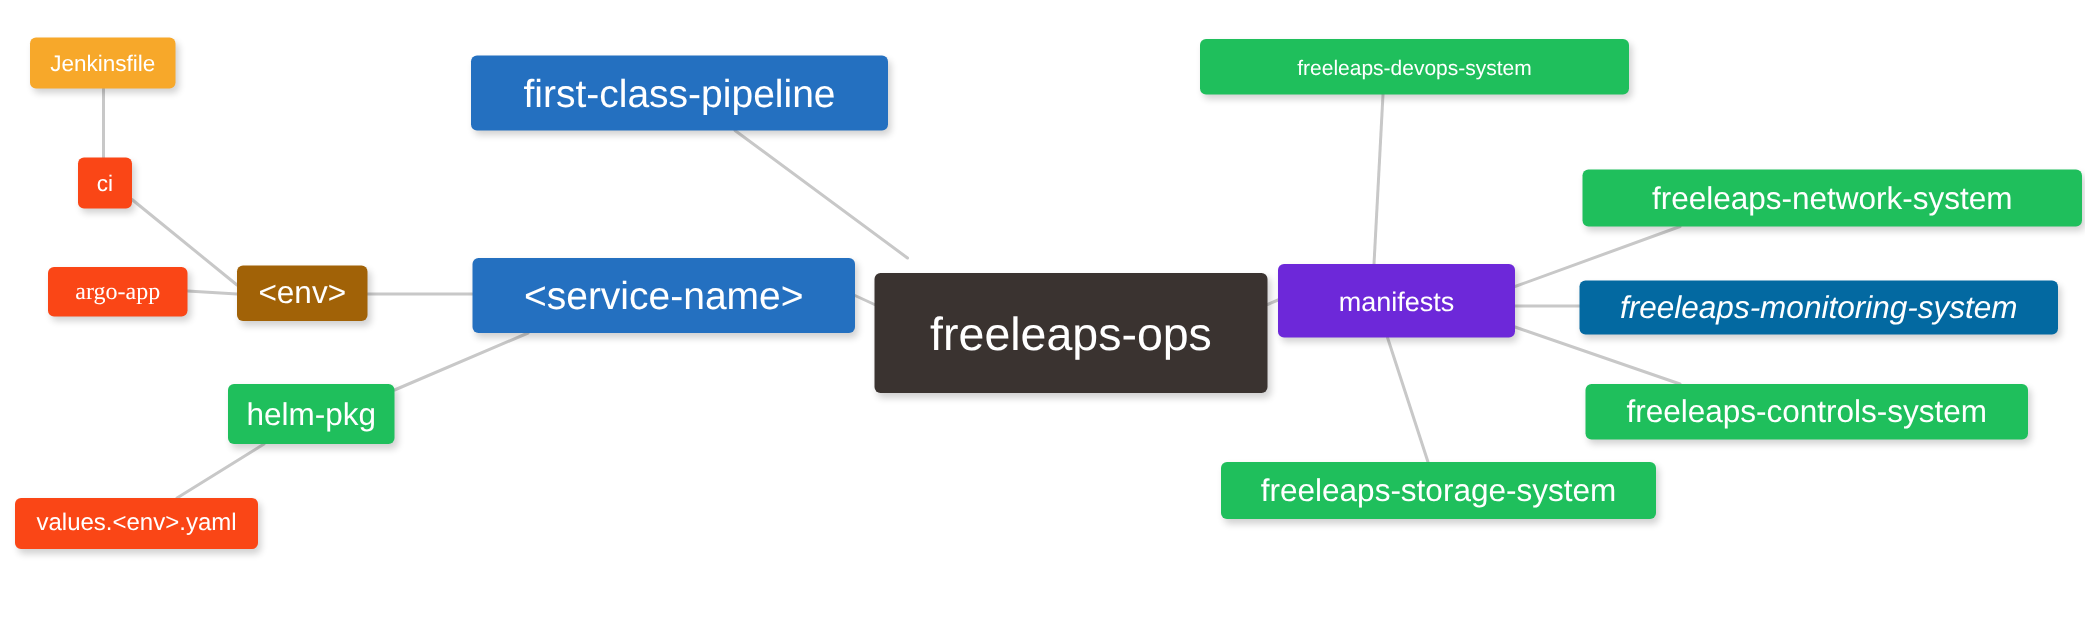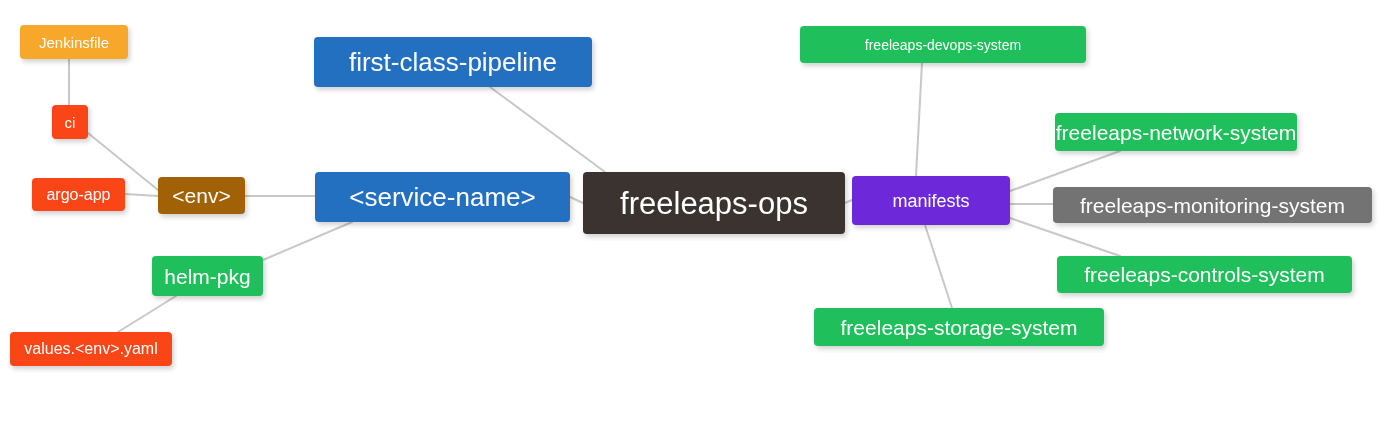--- a/index.html
+++ b/index.html
@@ -59,57 +59,57 @@
       <line x1="158" y1="196" x2="125" y2="194" stroke="#c8c8c8" stroke-width="2" stroke-linecap="round"></line>
       <line x1="69" y1="105" x2="69" y2="59" stroke="#c8c8c8" stroke-width="2" stroke-linecap="round"></line>
       <line x1="176" y1="296" x2="118" y2="332" stroke="#c8c8c8" stroke-width="2" stroke-linecap="round"></line>
       <line x1="916" y1="176" x2="922" y2="63" stroke="#c8c8c8" stroke-width="2" stroke-linecap="round"></line>
       <line x1="1010" y1="191" x2="1120" y2="151" stroke="#c8c8c8" stroke-width="2" stroke-linecap="round"></line>
       <line x1="1010" y1="204" x2="1053" y2="204" stroke="#c8c8c8" stroke-width="2" stroke-linecap="round"></line>
       <line x1="1010" y1="218" x2="1120" y2="256" stroke="#c8c8c8" stroke-width="2" stroke-linecap="round"></line>
       <line x1="925" y1="225" x2="952" y2="308" stroke="#c8c8c8" stroke-width="2" stroke-linecap="round"></line>
     </svg>
   <div id="node-layer">
-      <div class="node" style="left: 583px; top: 172px; width: 262px; height: 62px; background: rgb(58, 51, 48); font-size: 31px;">
+      <div class="node" style="left: 583px; top: 182px; width: 262px; height: 80px; background: rgb(58, 51, 48); font-size: 31px;">
         <span class="node-label">freeleaps-ops</span>
       </div>
       <div class="node" style="left: 315px; top: 172px; width: 255px; height: 50px; background: rgb(36, 112, 192); font-size: 26px;">
         <span class="node-label">&lt;service-name&gt;</span>
       </div>
       <div class="node" style="left: 314px; top: 37px; width: 278px; height: 50px; background: rgb(36, 112, 192); font-size: 26px;">
         <span class="node-label">first-class-pipeline</span>
       </div>
       <div class="node" style="left: 852px; top: 176px; width: 158px; height: 49px; background: #6d28d9; font-size: 18px;">
         <span class="node-label">manifests</span>
       </div>
       <div class="node" style="left: 158px; top: 177px; width: 87px; height: 37px; background: #a16207; font-size: 21px;">
         <span class="node-label">&lt;env&gt;</span>
       </div>
       <div class="node" style="left: 152px; top: 256px; width: 111px; height: 40px; background: rgb(31, 191, 92); font-size: 21px;">
         <span class="node-label">helm-pkg</span>
       </div>
       <div class="node" style="left: 52px; top: 105px; width: 36px; height: 34px; background: rgb(250, 70, 22); font-size: 15px;">
         <span class="node-label">ci</span>
       </div>
-      <div class="node" style="left: 20px; top: 25px; width: 108px; height: 34px; background: rgb(247, 168, 42); font-size: 15px;">
+      <div class="node" style="left: 20px; top: 25px; width: 97px; height: 34px; background: rgb(247, 168, 42); font-size: 15px;">
         <span class="node-label">Jenkinsfile</span>
       </div>
-      <div class="node" style="left: 32px; top: 178px; width: 93px; height: 33px; background: rgb(250, 70, 22); font-size: 16px;">
+      <div class="node" style="left: 32px; top: 178px; width: 93px; height: 33px; background: rgb(250, 70, 22); font-size: 16px; font-family: Liberation Serif, serif;">
         <span class="node-label">argo-app</span>
       </div>
       <div class="node" style="left: 10px; top: 332px; width: 162px; height: 34px; background: rgb(250, 70, 22); font-size: 16px;">
         <span class="node-label">values.&lt;env&gt;.yaml</span>
       </div>
       <div class="node" style="left: 800px; top: 26px; width: 286px; height: 37px; background: rgb(31, 191, 92); font-size: 14px;">
         <span class="node-label">freeleaps-devops-system</span>
       </div>
-      <div class="node" style="left: 1055px; top: 113px; width: 242px; height: 38px; background: rgb(31, 191, 92); font-size: 21px; align-items: center;">
+      <div class="node" style="left: 1055px; top: 113px; width: 333px; height: 38px; background: rgb(31, 191, 92); font-size: 21px; align-items: center;">
         <span class="node-label">freeleaps-network-system</span>
       </div>
-      <div class="node" style="left: 1053px; top: 187px; width: 319px; height: 36px; background: #737373; font-size: 21px;">
+      <div class="node" style="left: 1053px; top: 187px; width: 319px; height: 36px; background: #0369a1; font-size: 21px; font-style: italic;">
         <span class="node-label">freeleaps-monitoring-system</span>
       </div>
       <div class="node" style="left: 1057px; top: 256px; width: 295px; height: 37px; background: rgb(31, 191, 92); font-size: 21px;">
         <span class="node-label">freeleaps-controls-system</span>
       </div>
       <div class="node" style="left: 814px; top: 308px; width: 290px; height: 38px; background: rgb(31, 191, 92); font-size: 21px;">
         <span class="node-label">freeleaps-storage-system</span>
       </div>
     </div>
 </div>

